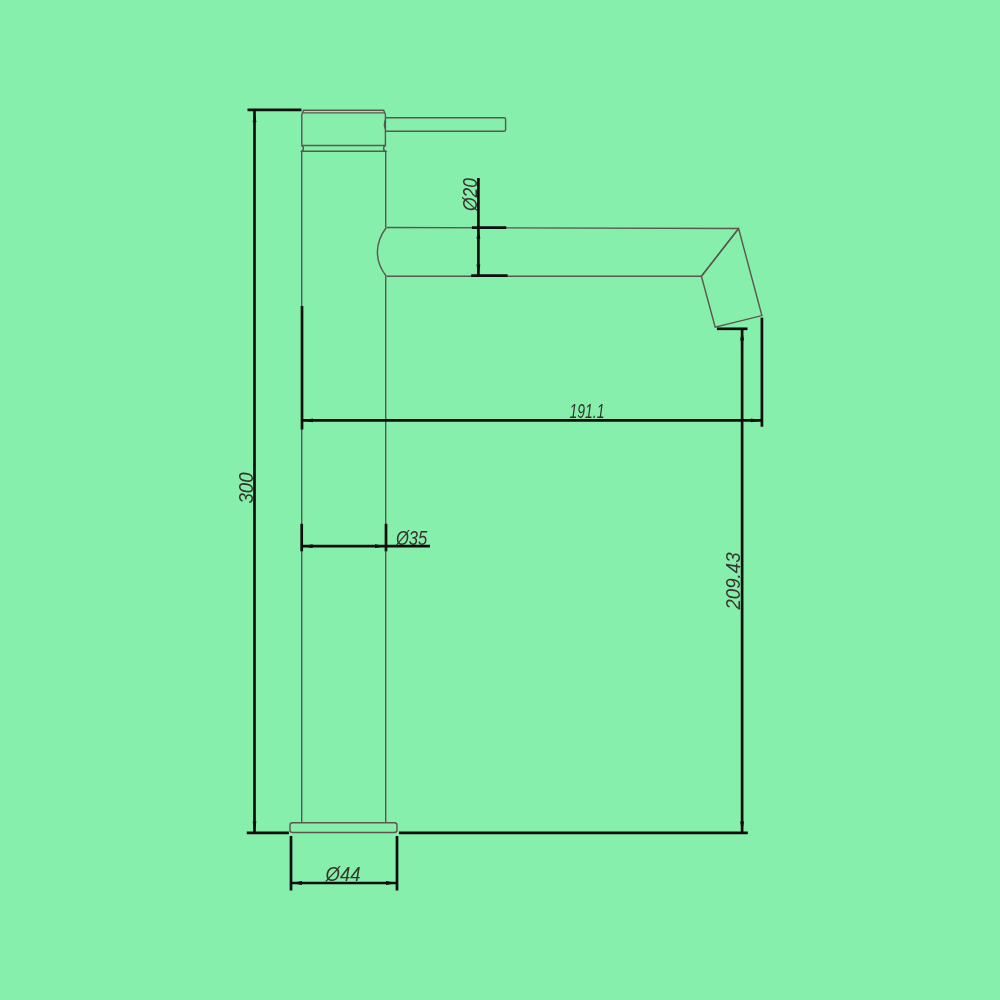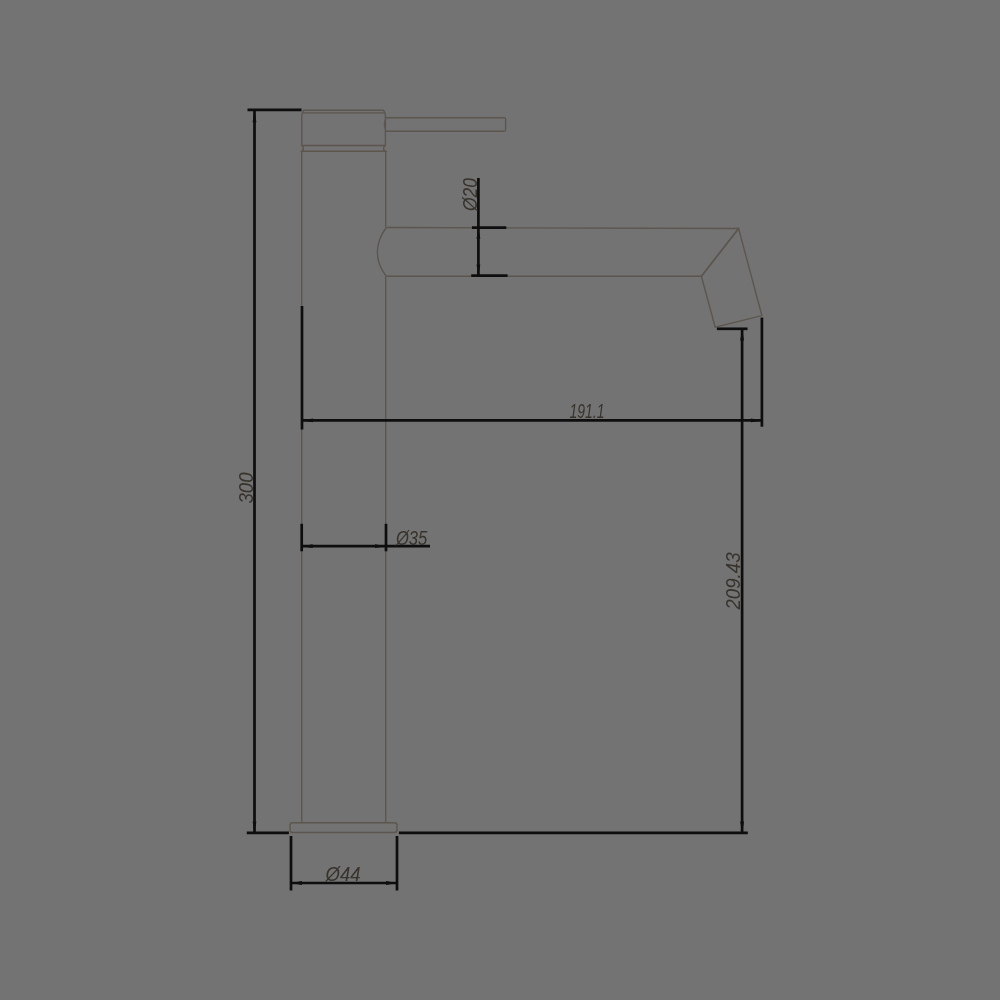--- a/index.html
+++ b/index.html
@@ -1,16 +1,16 @@
 <!DOCTYPE html>
 <html><head>
 <meta charset="utf-8">
 <style>
   html,body{margin:0;padding:0;background:#ffffff;}
-  .page{width:1000px;height:1000px;position:relative;background:#737373;
+  .page{width:1000px;height:1000px;position:relative;background:#86efac;
         font-family:"Liberation Sans",sans-serif;}
   svg{position:absolute;left:0;top:0;}
   .obj{stroke:#5c564f;stroke-width:1.4;fill:none;stroke-linecap:butt;}
   .dim{stroke:#0e0e0e;stroke-width:2.7;fill:none;stroke-linecap:butt;}
   .arr{fill:#0e0e0e;stroke:none;}
   .lbl{font-family:"Liberation Sans",sans-serif;font-style:italic;
        font-size:20px;fill:#38322c;}
 </style>
 </head>
 <body>

